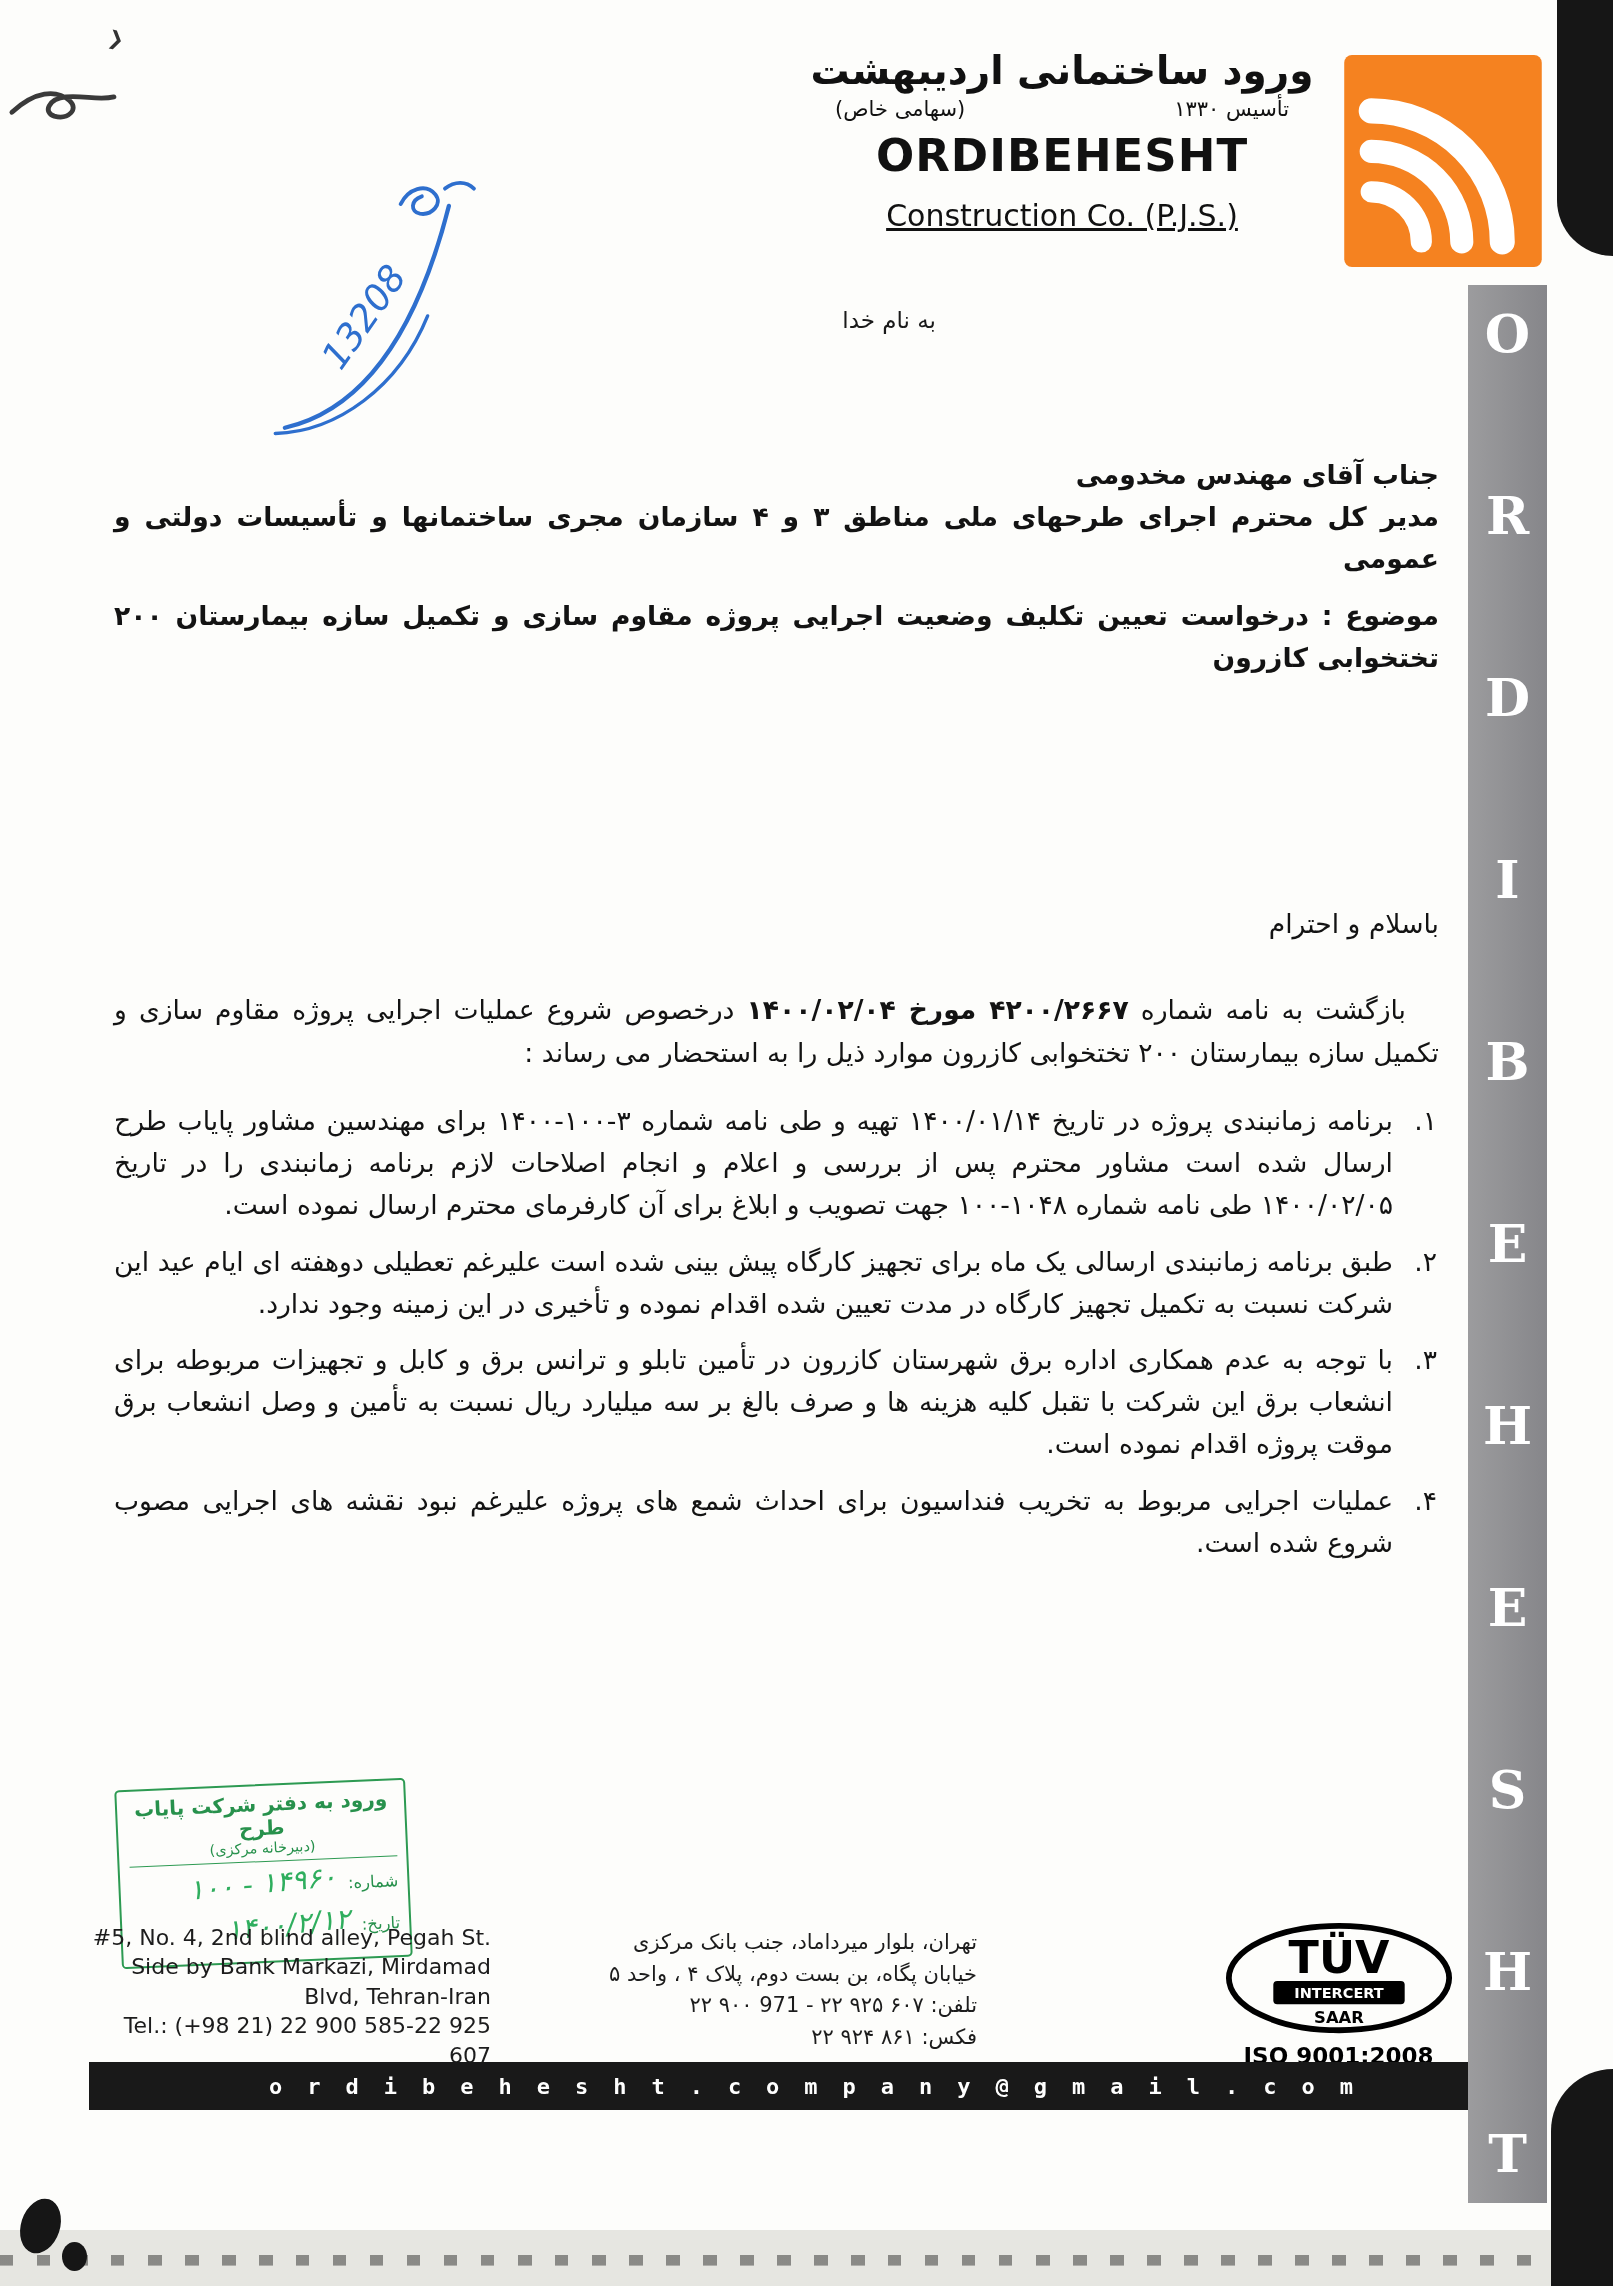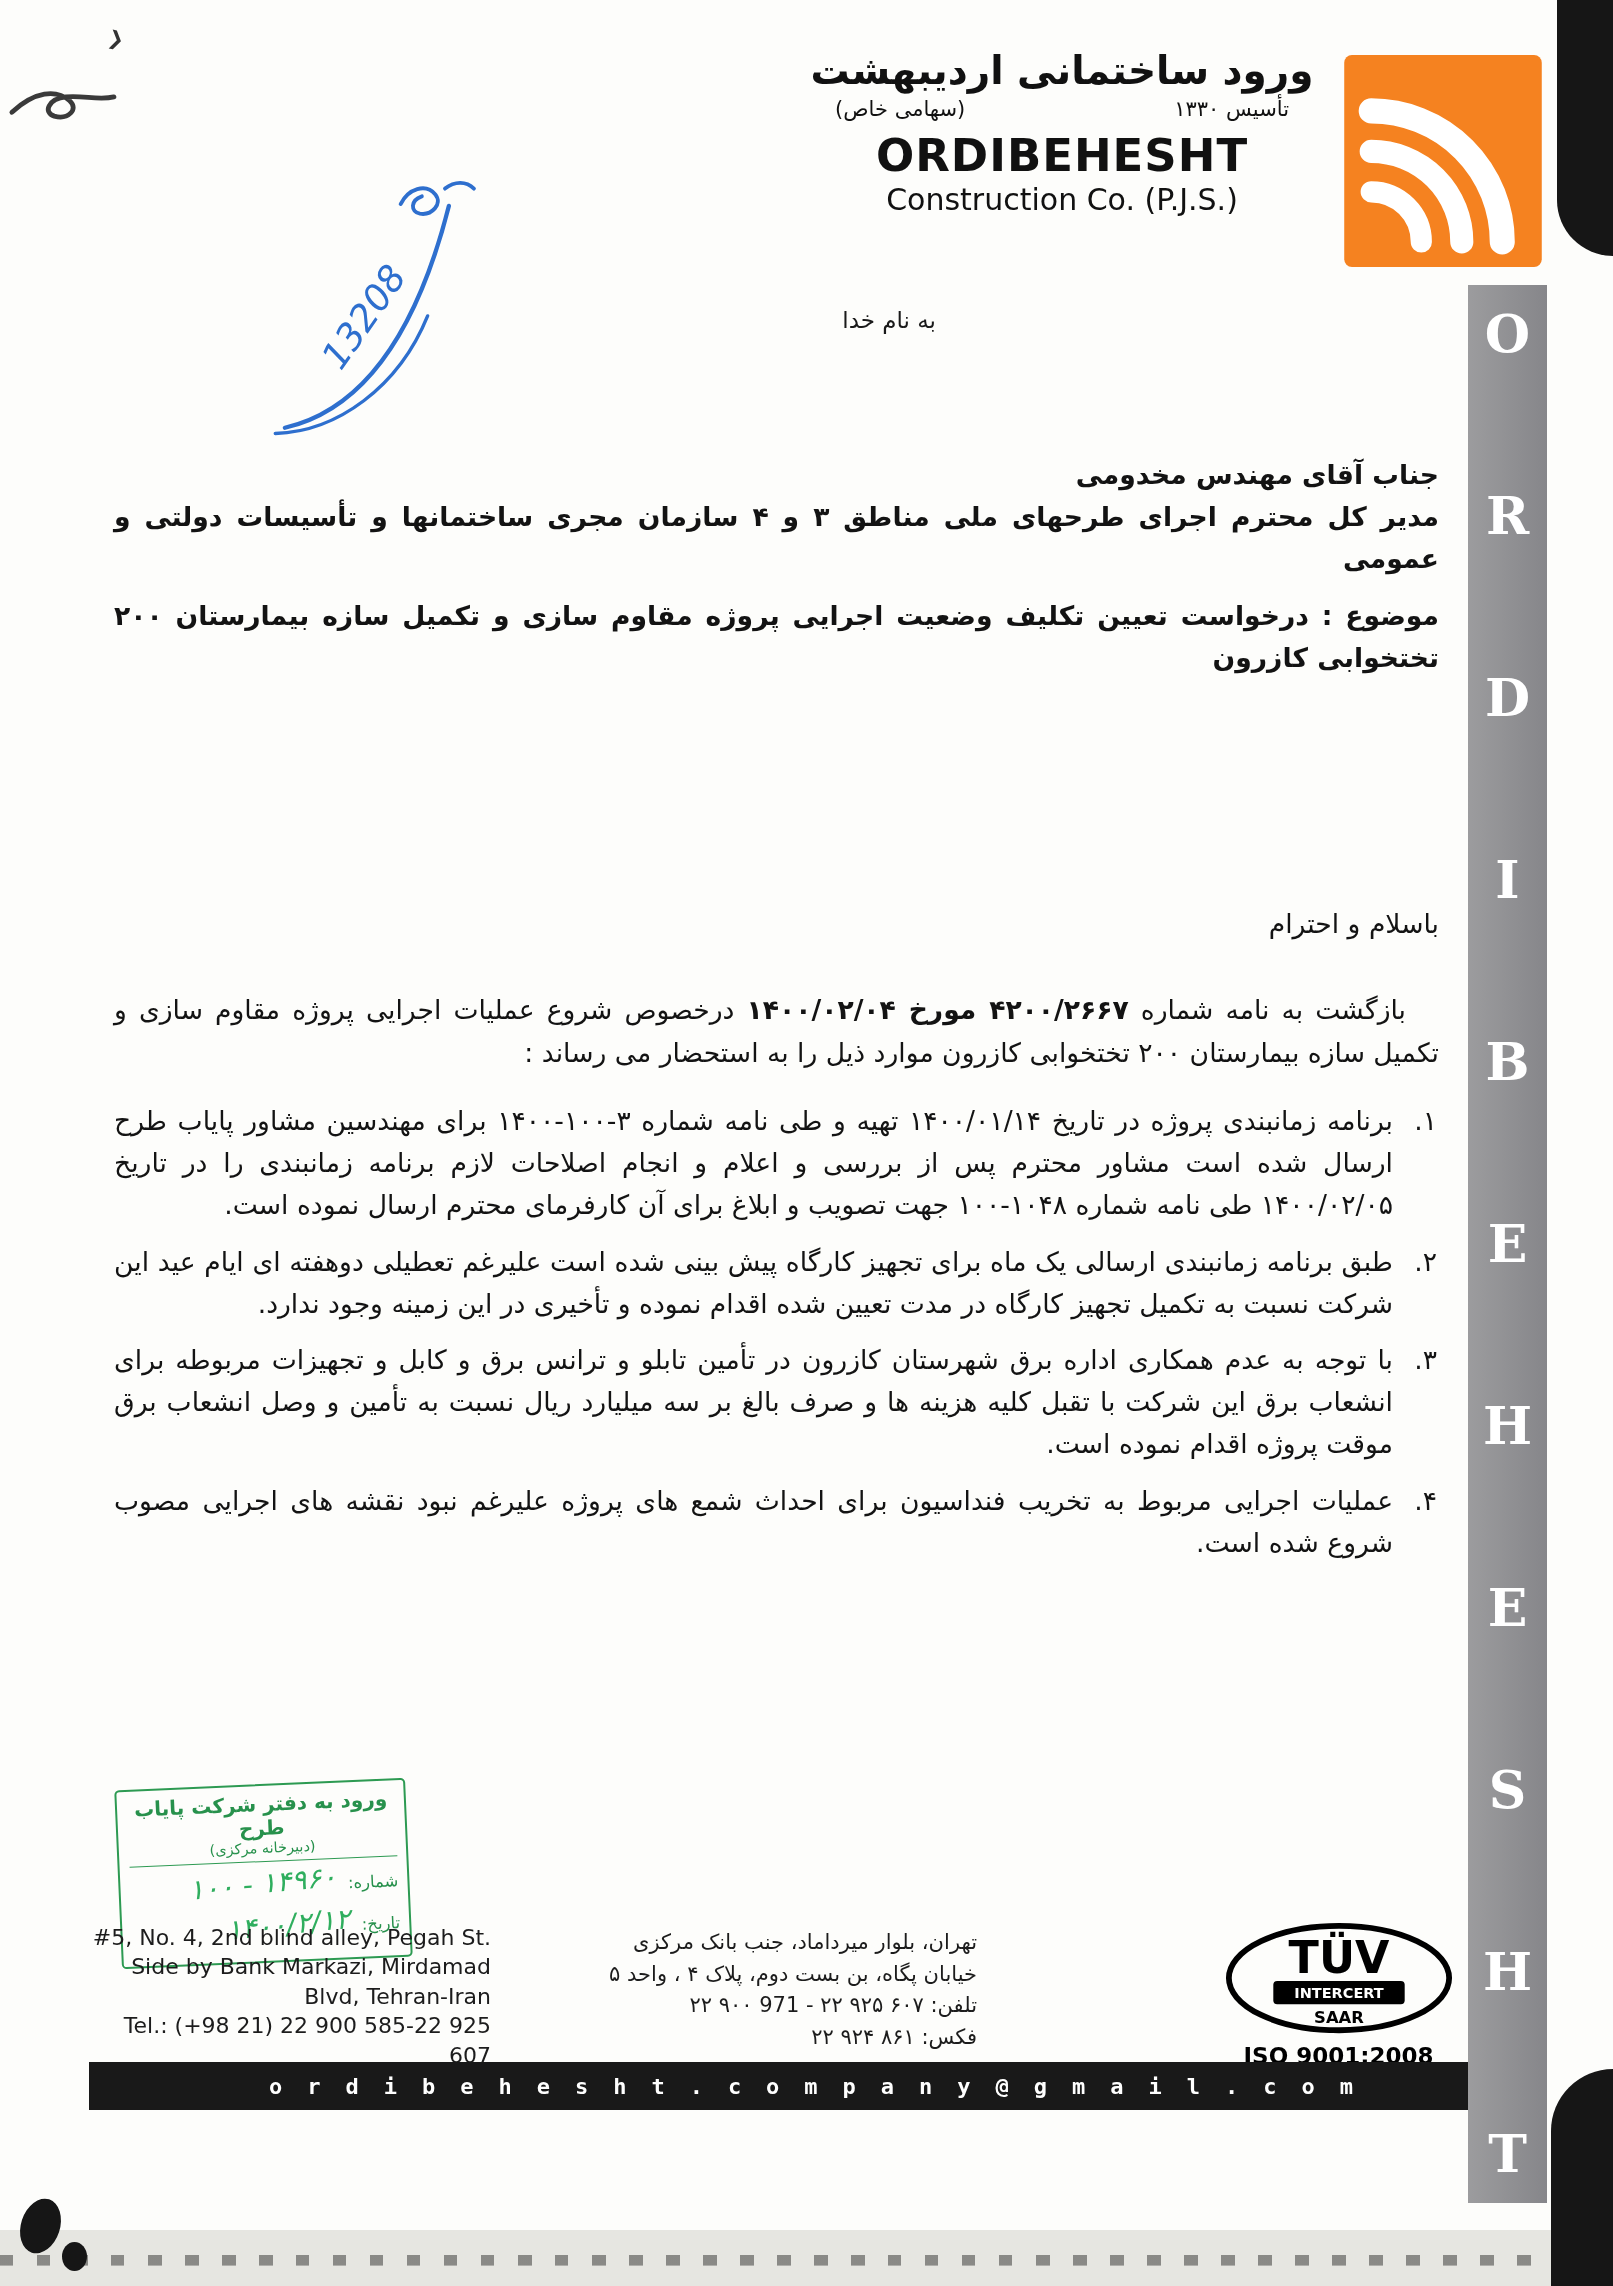--- a/index.html
+++ b/index.html
@@ -5,21 +5,21 @@
   html,body{margin:0;padding:0;background:#ffffff;}
   body{width:1613px;height:2286px;overflow:hidden;font-family:"DejaVu Sans", sans-serif;}
   .page{position:relative;width:1613px;height:2286px;background:#fdfdfb;overflow:hidden;}
 
   
   .logo{position:absolute;left:1344px;top:55px;width:198px;height:212px;}
   .head-center{position:absolute;left:782px;top:48px;width:560px;text-align:center;color:#111;}
   .head-fa{font-size:39px;font-weight:bold;direction:rtl;}
   .head-subrow{display:flex;justify-content:space-between;width:454px;margin:3.9px auto 0;font-size:21px;direction:ltr;}
   .head-en{font-size:45px;font-weight:bold;letter-spacing:1px;margin-top:7.7px;}
-  .head-en-sub{font-size:30px;margin-top:0;}
+  .head-en-sub{font-size:30px;margin-top:16px;text-decoration:underline;}
 
   .meta{position:absolute;left:101px;top:95px;width:280px;direction:rtl;text-align:right;font-size:24px;color:#141414;line-height:2.25;}
 
   
   .sidebar{position:absolute;left:1468px;top:285px;width:79px;height:1918px;
            background:linear-gradient(to right,#9c9c9e,#86868a);
            display:flex;flex-direction:column;justify-content:space-between;align-items:center;
            padding:23px 0;box-sizing:border-box;z-index:6;}
   .sidebar span{font-family:"DejaVu Serif", serif;font-weight:bold;font-size:52px;line-height:1;color:#ffffff;}
 

